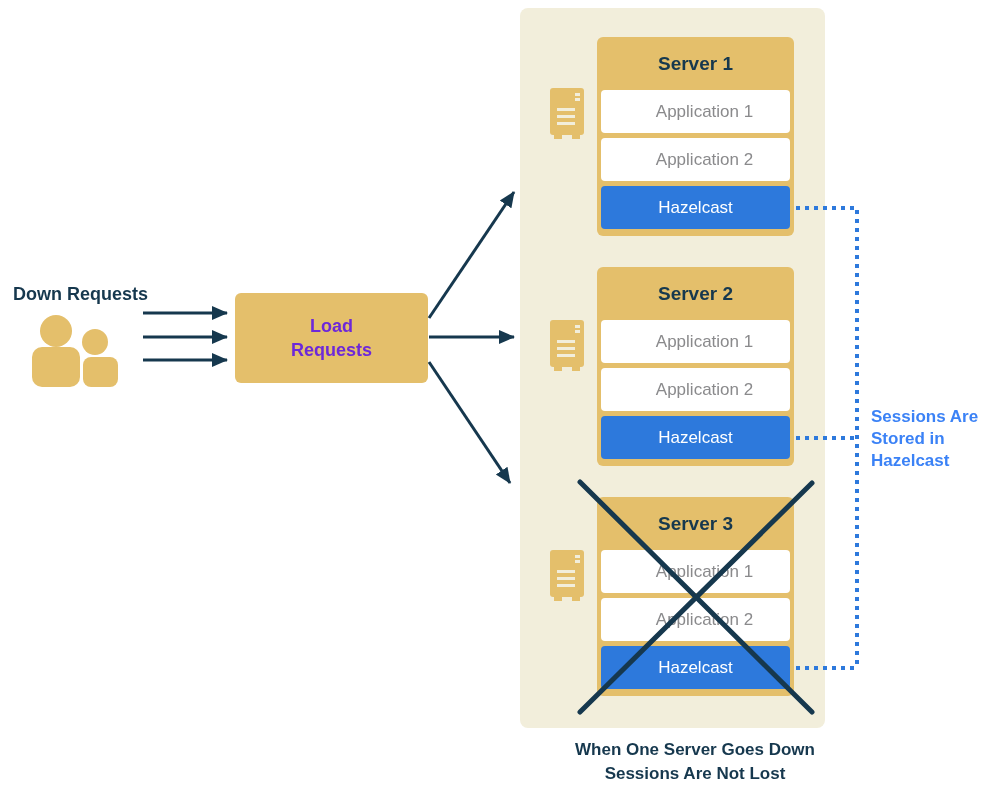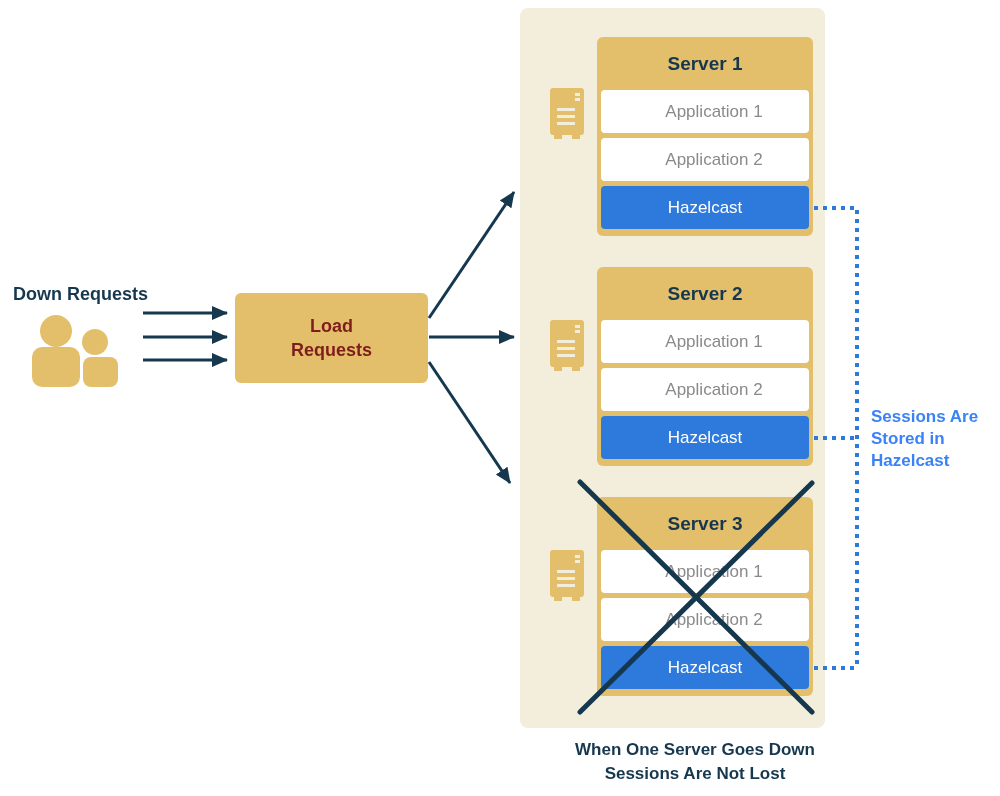--- a/index.html
+++ b/index.html
@@ -8,21 +8,21 @@
     font-family:"Liberation Sans","DejaVu Sans",sans-serif;
   }
   .abs{position:absolute;}
   
   .panel{
     left:520px;top:8px;width:305px;height:720px;
     background:#F2EEDB;border-radius:8px;
   }
   
   .card{
-    left:597px;width:216px;height:199px;
+    left:597px;width:197px;height:199px;
     background:#E4BF6B;border-radius:6px;
     padding:0 4px;box-sizing:border-box;
   }
   .card-title{
     height:53px;display:flex;align-items:center;justify-content:center;
     color:#16384E;font-size:19px;font-weight:bold;
   }
   .app-box{
     height:43px;margin-bottom:5px;background:#ffffff;border-radius:4px;
     display:flex;align-items:center;justify-content:center;
@@ -31,21 +31,21 @@
   .cache-box{
     height:43px;background:#2D79DC;border-radius:4px;
     display:flex;align-items:center;justify-content:center;
     color:#ffffff;font-size:17px;
   }
   
   .lb{
     left:235px;top:293px;width:193px;height:90px;
     background:#E4BF6B;border-radius:6px;
     display:flex;flex-direction:column;align-items:center;justify-content:center;
-    color:#7f1d1d;font-size:18px;font-weight:bold;line-height:24px;text-align:center;
+    color:#6d28d9;font-size:18px;font-weight:bold;line-height:24px;text-align:center;
   }
   .user-label{
     left:13px;top:284px;color:#16384E;font-size:18px;font-weight:bold;
   }
   .annotation{
     left:871px;top:406px;width:125px;
     color:#3b82f6;font-size:17px;font-weight:bold;line-height:22px;
   }
   .caption{
     left:535px;top:738px;width:320px;text-align:center;

